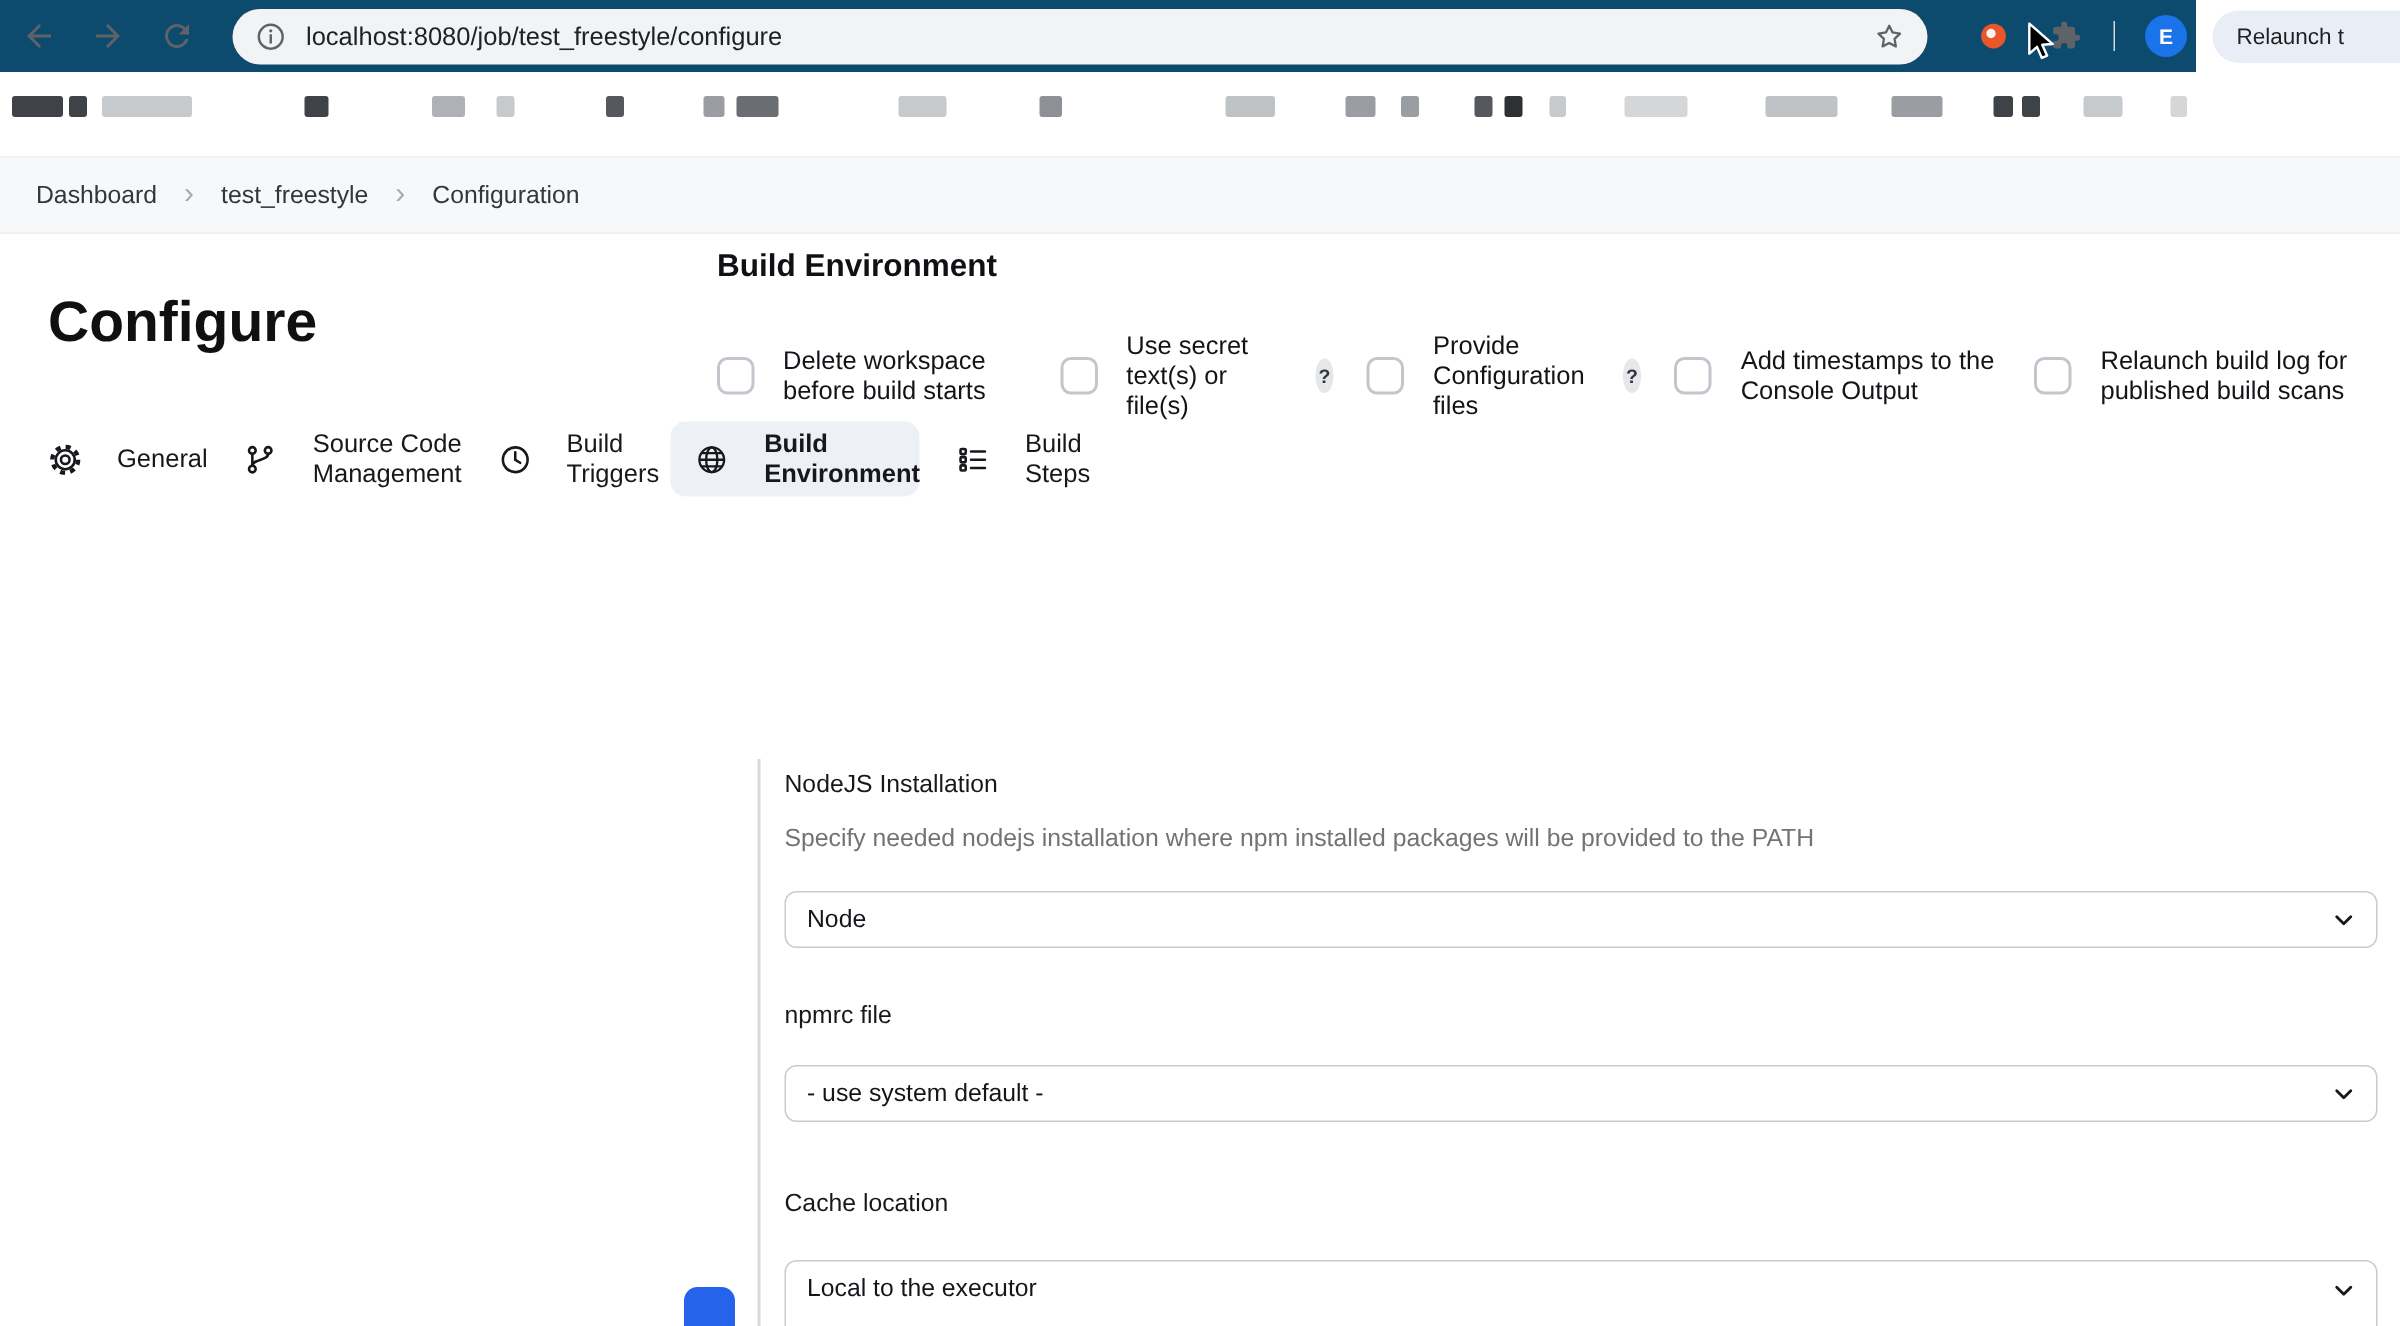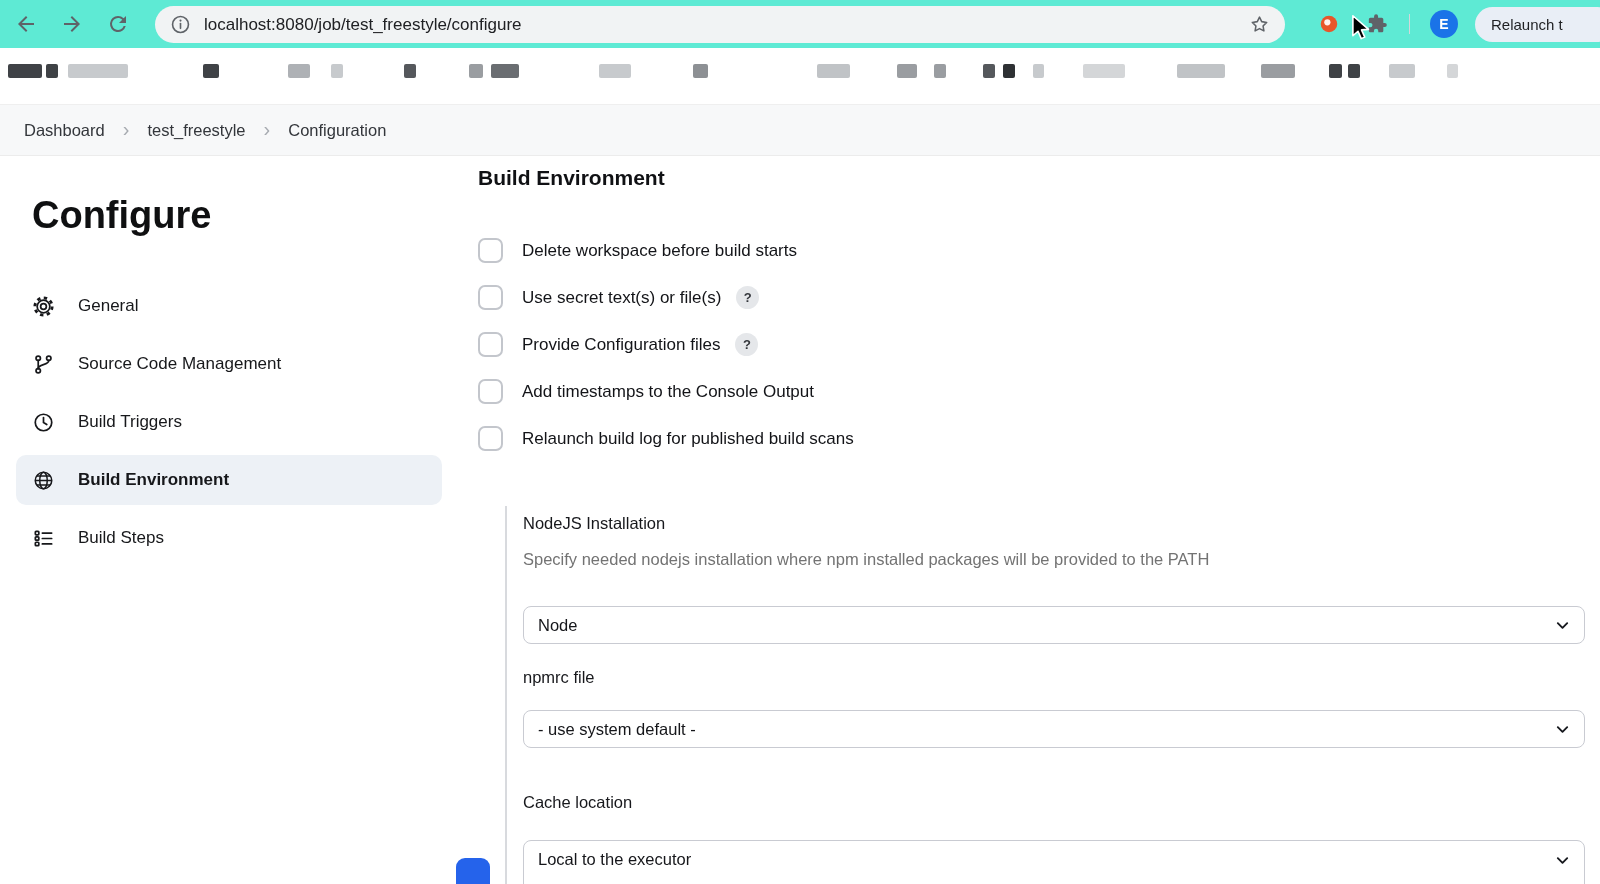--- a/index.html
+++ b/index.html
@@ -5,21 +5,21 @@
   * { margin:0; padding:0; box-sizing:border-box; }
   html,body { background:#e9e9e9; }
   .screen {
     position:relative; width:1600px; height:884px; background:#fff;
     overflow:hidden; font-family:"Liberation Sans","DejaVu Sans",sans-serif;
     color:#1c1e21;
     --accent:#2563eb; --avatar-blue:#1a73e8;
   }
 
   
-  .toolbar { position:absolute; left:0; top:0; width:1600px; height:48px; background:#5eead4; }
+  .toolbar { position:absolute; left:0; top:0; width:1464px; height:48px; background:#0c4a6e; }
   .tb-btn { position:absolute; top:12px; width:24px; height:24px; cursor:pointer; }
   .tb-btn svg { width:100%; height:100%; }
   .btn-back { left:14px; } .btn-fwd { left:60px; } .btn-reload { left:106px; }
 
   .omnibox { position:absolute; left:155px; top:6px; width:1130px; height:37px;
     background:#f1f3f4; border-radius:19px; display:flex; align-items:center;
     padding:0 14px; cursor:text; }
   .omni-icon { width:23px; height:23px; flex:0 0 auto; cursor:pointer; }
   .omni-icon svg { width:100%; height:100%; }
   .url-text { margin-left:12px; font-size:17px; color:#202124; flex:1;
@@ -44,51 +44,51 @@
   
   .crumbbar { position:absolute; left:0; top:104px; width:1600px; height:52px;
     background:#f7f8f9; border-top:1px solid #efefef; border-bottom:1px solid #ececec;
     display:flex; align-items:center; padding-left:24px; gap:18px;
     font-size:16.5px; color:#33363b; }
   .crumb { cursor:pointer; }
   .crumb-sep { color:#a6aab0; font-size:20px; line-height:1; padding-bottom:2px; }
 
   
   .side-title { position:absolute; left:32px; top:194px; font-size:38px; font-weight:700; color:#0f1011; }
-  .nav { position:absolute; left:16px; top:281px; width:426px; display:flex; flex-direction:column; gap:8px; }
+  .nav { position:absolute; left:16px; top:281px; width:426px; display:flex; flex-direction:row; gap:8px; }
   .nav-item { height:50px; border-radius:10px; display:flex; align-items:center;
     padding-left:16px; gap:23px; font-size:17px; color:#17181b; cursor:pointer; }
   .nav-item.active { background:#edf1f6; font-weight:700; }
   .nav-icon { width:23px; height:23px; color:#17181b; flex:0 0 auto; }
   .nav-icon svg { width:100%; height:100%; }
 
   
   .main-heading { position:absolute; left:478px; top:166px; font-size:21px; font-weight:700; color:#101114; }
 
-  .cb-list { position:absolute; left:478px; top:238px; display:flex; flex-direction:column; gap:22px; }
+  .cb-list { position:absolute; left:478px; top:238px; display:flex; flex-direction:row; gap:22px; }
   .cb-row { display:flex; align-items:center; height:25px; }
   .cb { width:25px; height:25px; border:2px solid #c3c6cc; border-radius:7px; background:#fff;
     flex:0 0 auto; display:flex; align-items:center; justify-content:center; cursor:pointer; }
   .cb.checked { background:var(--accent); border-color:var(--accent); }
   .cb svg { width:16px; height:16px; }
   .cb-label { margin-left:19px; font-size:17px; color:#131418; }
   .help-badge { margin-left:15px; width:23px; height:23px; border-radius:50%; background:#e5e7ea;
     color:#33363b; font-size:13px; font-weight:700; display:flex; align-items:center;
     justify-content:center; cursor:pointer; }
 
   .nested { position:absolute; left:505px; top:506px; width:1095px; height:378px;
     border-left:2px solid #d8dade; }
   .f-label { position:absolute; left:16px; font-size:16.5px; font-weight:500; color:#17181c; }
   .f-help { position:absolute; left:16px; top:44px; font-size:16.5px; color:#737373; }
   .sel { position:absolute; left:16px; width:1062px; height:38px; background:#fff;
     border:1px solid #c9cbd2; border-radius:8px; display:flex; align-items:center;
     padding:0 14px; font-size:16.5px; color:#15161a; cursor:pointer; }
   .sel .chev { margin-left:auto; width:15px; height:15px; flex:0 0 auto; }
   .sel .chev svg { width:100%; height:100%; }
-  .lbl-node { top:8px; } .sel-node { top:100px;text-align:center; }
+  .lbl-node { top:8px; } .sel-node { top:88px;text-align:center; }
   .lbl-npmrc { top:162px; } .sel-npmrc { top:204px; }
   .lbl-cache { top:287px; }
   .sel-cache { top:334px; height:54px; align-items:flex-start; padding-top:9px; }
   .sel-cache .chev { margin-top:3px; }
 
   .save-peek { position:absolute; left:456px; top:858px; width:34px; height:42px;
     border-radius:9px; background:var(--accent); cursor:pointer; }
 
   .cursor { position:absolute; left:1346px; top:12px; width:30px; height:30px;
     pointer-events:none; z-index:99; }

